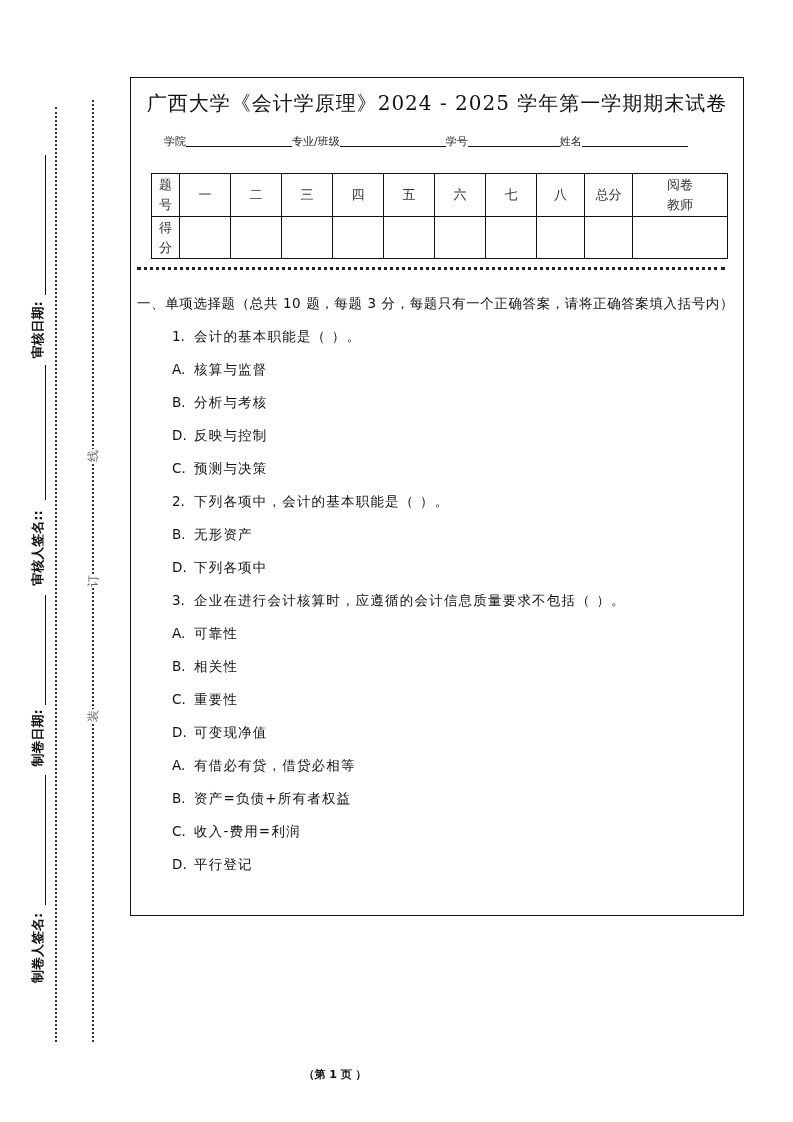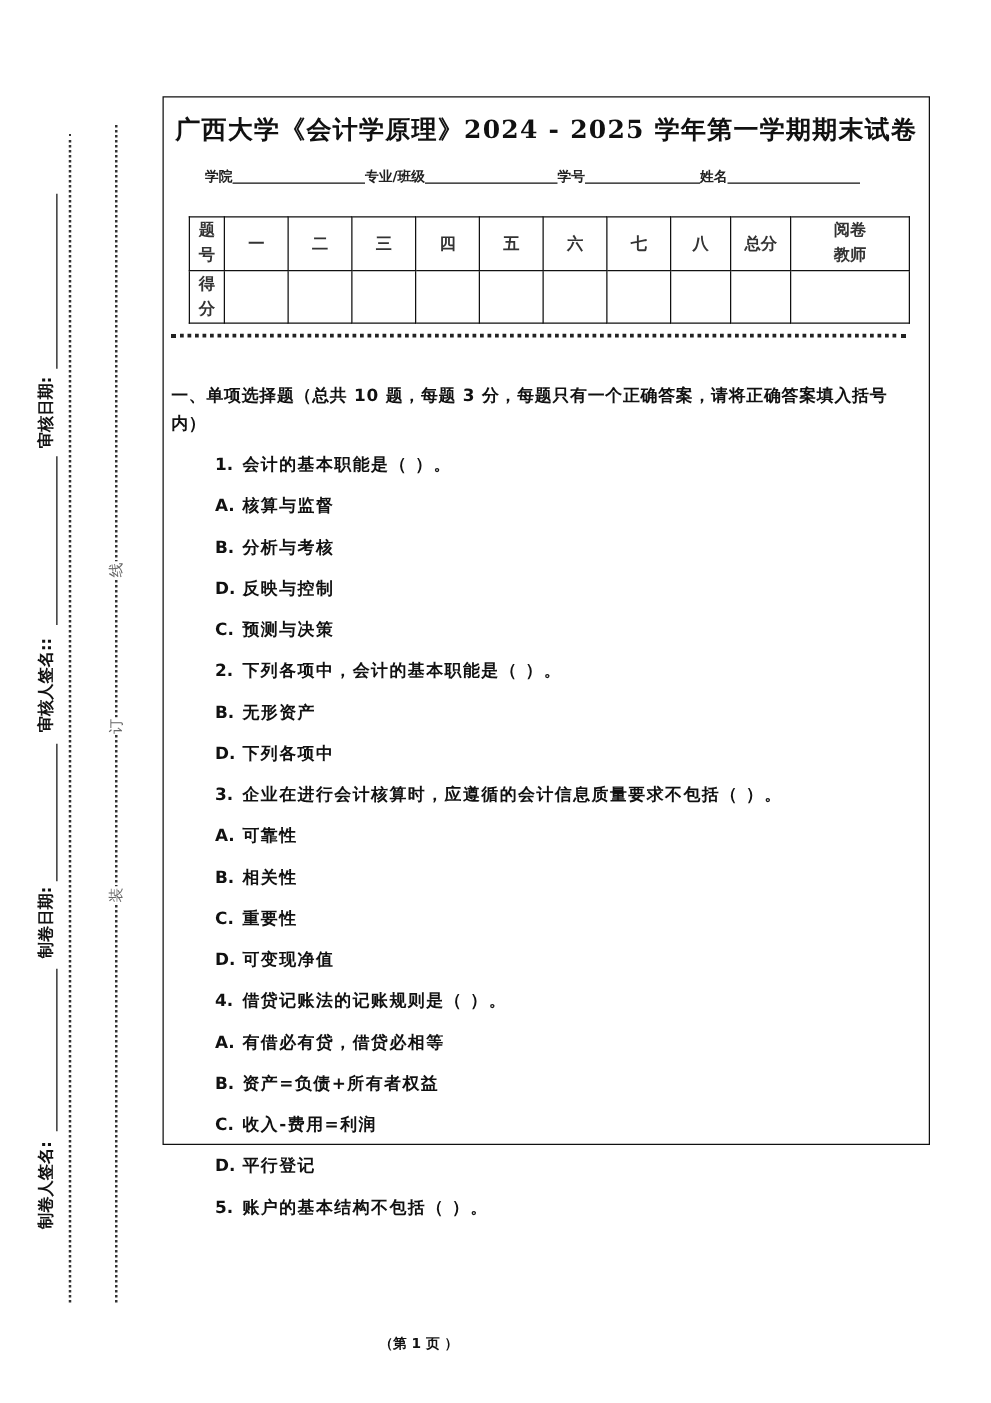--- a/index.html
+++ b/index.html
@@ -10,37 +10,37 @@
   .dotv { position:absolute; width:0; border-left:2px dotted #333; }
   .solidv { position:absolute; width:0; border-left:1px solid #111; }
   .vlabel { position:absolute; transform:rotate(-90deg); transform-origin:center center;
             white-space:nowrap; font-weight:bold; font-size:13px; color:#111;
             width:100px; text-align:center; height:16px; line-height:16px; }
   .bindmark { position:absolute; font-size:12px; color:#666; background:#fff;
               transform:rotate(-90deg); width:14px; height:14px; line-height:14px; text-align:center; }
 
   
   .frame { position:absolute; left:130px; top:77px; width:614px; height:839px;
-           border:1.5px solid #111; box-sizing:border-box;font-weight:bold; }
+           border:1.5px solid #111; box-sizing:border-box; }
   .title { position:absolute; left:0; top:12px; width:100%; text-align:center;
            font-family:"DejaVu Serif", serif; font-size:20px; letter-spacing:1px; color:#111; }
   .infoline { position:absolute; left:33px; top:56px; font-size:11px; color:#222;
               display:flex; align-items:flex-start; }
   .infoline .lab { white-space:nowrap; }
   .infoline .blank { display:inline-block; border-bottom:1px solid #111; height:12px; }
 
   table.score { position:absolute; left:20px; top:95px; border-collapse:collapse;
                 font-size:13px; color:#333; }
   table.score td { border:1.3px solid #111; text-align:center; vertical-align:middle; padding:0; }
   table.score td.narrow { font-size:13px; line-height:20px; }
 
   .sep { position:absolute; left:6px; top:189px; width:588px; height:0;
          border-top:3px dotted #222; }
 
-  .body-text { position:absolute; left:6px; top:228px; width:600px; font-size:13.5px; color:#111; }
+  .body-text { position:absolute; left:6px; top:214px; width:600px; font-size:13.5px; color:#111; }
   .section { line-height:22px; letter-spacing:0.6px; }
   .line { height:33px; line-height:33px; letter-spacing:1.2px; white-space:nowrap;margin-left:35px; }
   .line .opt { display:inline-block; width:22px; letter-spacing:0; }
   .q-num { display:inline-block; width:22px; letter-spacing:0; }
 
   .footer { position:absolute; left:0; top:1067px; width:670px; text-align:center;
             font-size:11px; font-weight:bold; color:#111; }
 </style>
 </head>
 <body>
@@ -127,27 +127,21 @@
     <div class="line"><span class="opt">D.</span><span>下列各项中</span></div>
 
     <div class="line">
       <span class="q-num">3.</span><span>企业在进行会计核算时，应遵循的会计信息质量要求不包括（   ）。</span>
     </div>
     <div class="line"><span class="opt">A.</span><span>可靠性</span></div>
     <div class="line"><span class="opt">B.</span><span>相关性</span></div>
     <div class="line"><span class="opt">C.</span><span>重要性</span></div>
     <div class="line"><span class="opt">D.</span><span>可变现净值</span></div>
 
-    <div class="line">
-      <span class="q-num">4.</span><span>借贷记账法的记账规则是（   ）。</span>
-    </div>
     <div class="line"><span class="opt">A.</span><span>有借必有贷，借贷必相等</span></div>
     <div class="line"><span class="opt">B.</span><span>资产=负债+所有者权益</span></div>
     <div class="line"><span class="opt">C.</span><span>收入-费用=利润</span></div>
     <div class="line"><span class="opt">D.</span><span>平行登记</span></div>
 
-    <div class="line">
-      <span class="q-num">5.</span><span>账户的基本结构不包括（   ）。</span>
-    </div>
   </div>
 </div>
 
 <div class="footer">（第 1 页 ）</div>
 
 </body></html>

